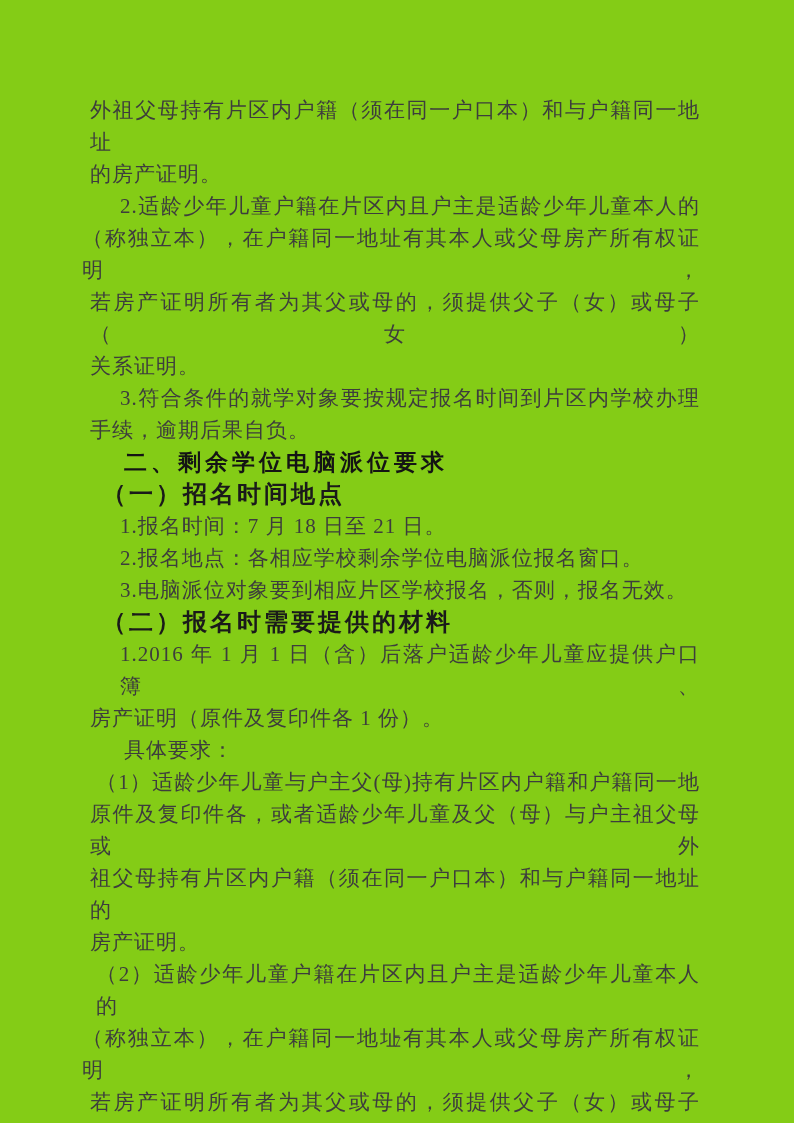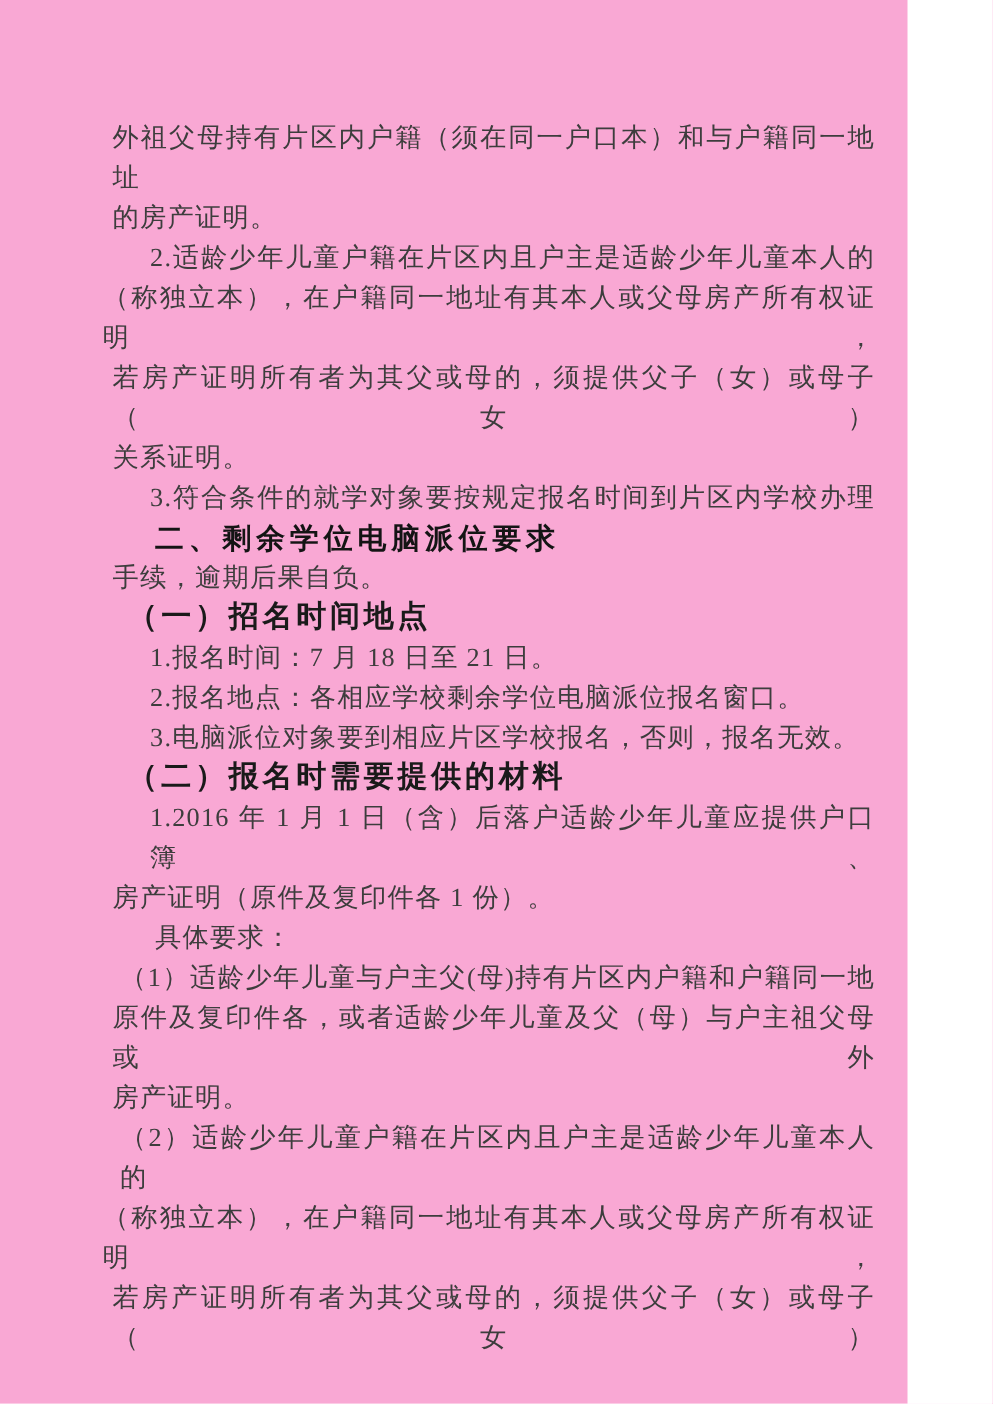--- a/index.html
+++ b/index.html
@@ -2,23 +2,23 @@
 <html><head>
 <meta charset="utf-8">
 <style>
   html, body {
     margin: 0;
     padding: 0;
     background: #ffffff;
   }
   .page {
     position: relative;
-    width: 726px;
+    width: 794px;
     height: 1123px;
-    background: #f9a8d4;
+    background: #84cc16;
     font-family: "Liberation Serif", "DejaVu Serif", serif;
     color: #3d3d3d;
     overflow: hidden;
   }
   .doc {
     position: absolute;
     left: 90px;
     top: 94px;
     width: 610px;
   }
@@ -73,32 +73,33 @@
 
 <div class="page">
   <div class="doc">
     <div class="ln full">外祖父母持有片区内户籍（须在同一户口本）和与户籍同一地址</div>
     <div class="ln">的房产证明。</div>
     <div class="ln iA full">2.适龄少年儿童户籍在片区内且户主是适龄少年儿童本人的</div>
     <div class="ln ineg full">（称独立本），在户籍同一地址有其本人或父母房产所有权证明，</div>
     <div class="ln full">若房产证明所有者为其父或母的，须提供父子（女）或母子（女）</div>
     <div class="ln">关系证明。</div>
     <div class="ln iA full">3.符合条件的就学对象要按规定报名时间到片区内学校办理</div>
+    <div class="ln">手续，逾期后果自负。</div>
     <div class="ln h1">二、剩余学位电脑派位要求</div>
-    <div class="ln">手续，逾期后果自负。</div>
     <div class="ln h2">（一）招名时间地点</div>
     <div class="ln iA">1.报名时间：7 月 18 日至 21 日。</div>
     <div class="ln iA">2.报名地点：各相应学校剩余学位电脑派位报名窗口。</div>
     <div class="ln iA">3.电脑派位对象要到相应片区学校报名，否则，报名无效。</div>
     <div class="ln h2">（二）报名时需要提供的材料</div>
     <div class="ln iA full">1.2016 年 1 月 1 日（含）后落户适龄少年儿童应提供户口簿、</div>
     <div class="ln">房产证明（原件及复印件各 1 份）。</div>
     <div class="ln iTxt">具体要求：</div>
     <div class="ln iBr full">（1）适龄少年儿童与户主父(母)持有片区内户籍和户籍同一地</div>
     <div class="ln full">原件及复印件各，或者适龄少年儿童及父（母）与户主祖父母或外</div>
+    <div class="ln full">祖父母持有片区内户籍（须在同一户口本）和与户籍同一地址的</div>
     <div class="ln">房产证明。</div>
     <div class="ln iBr full">（2）适龄少年儿童户籍在片区内且户主是适龄少年儿童本人的</div>
     <div class="ln ineg full">（称独立本），在户籍同一地址有其本人或父母房产所有权证明，</div>
     <div class="ln full">若房产证明所有者为其父或母的，须提供父子（女）或母子（女）</div>
 
   </div>
   <div class="pageno">7</div>
 </div>
 
 </body></html>

